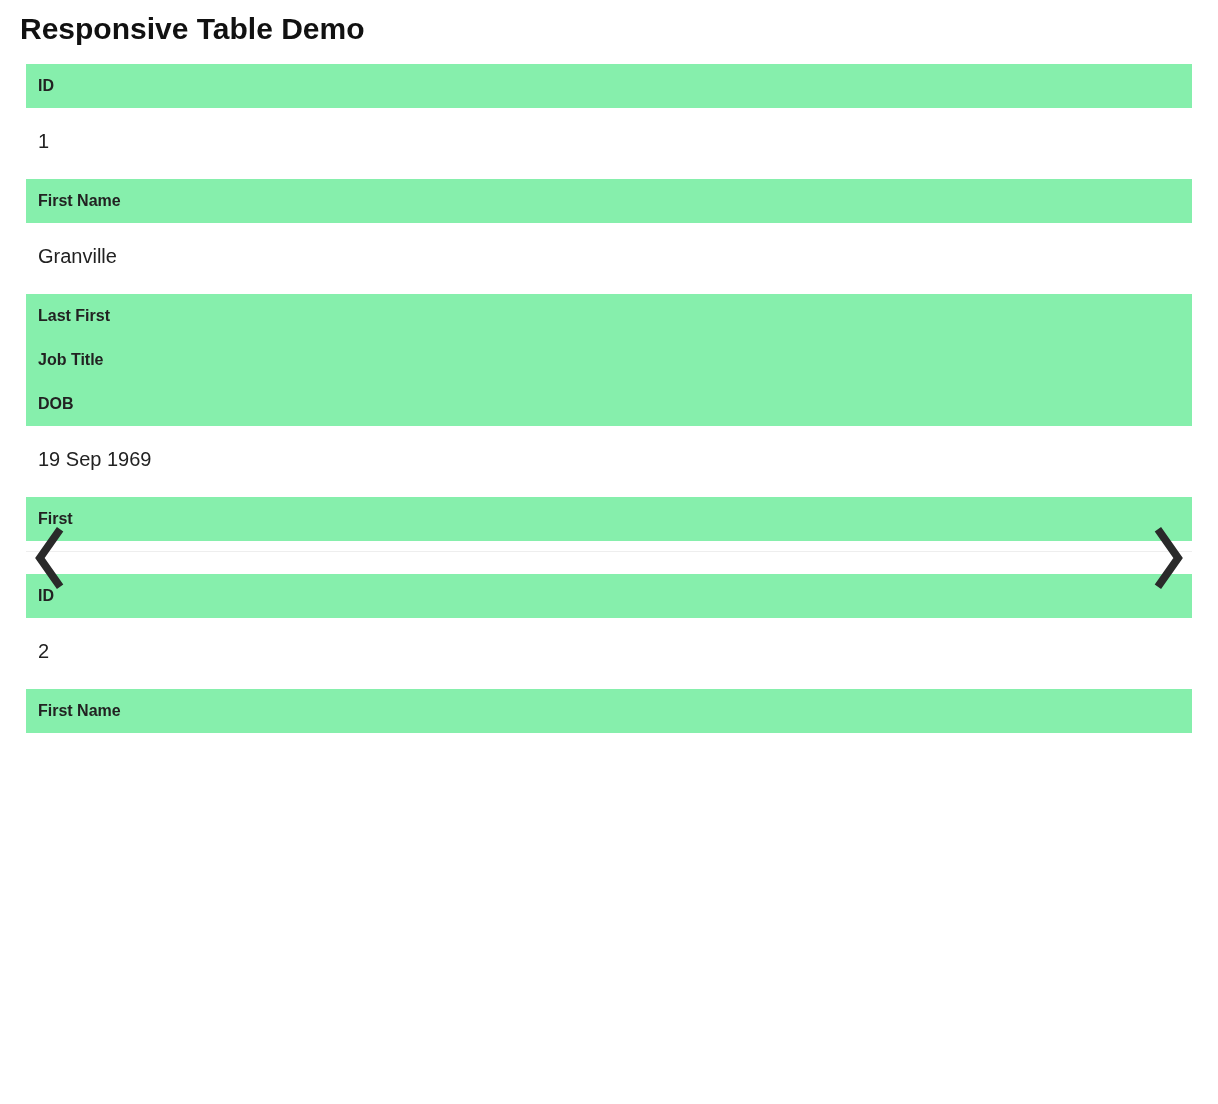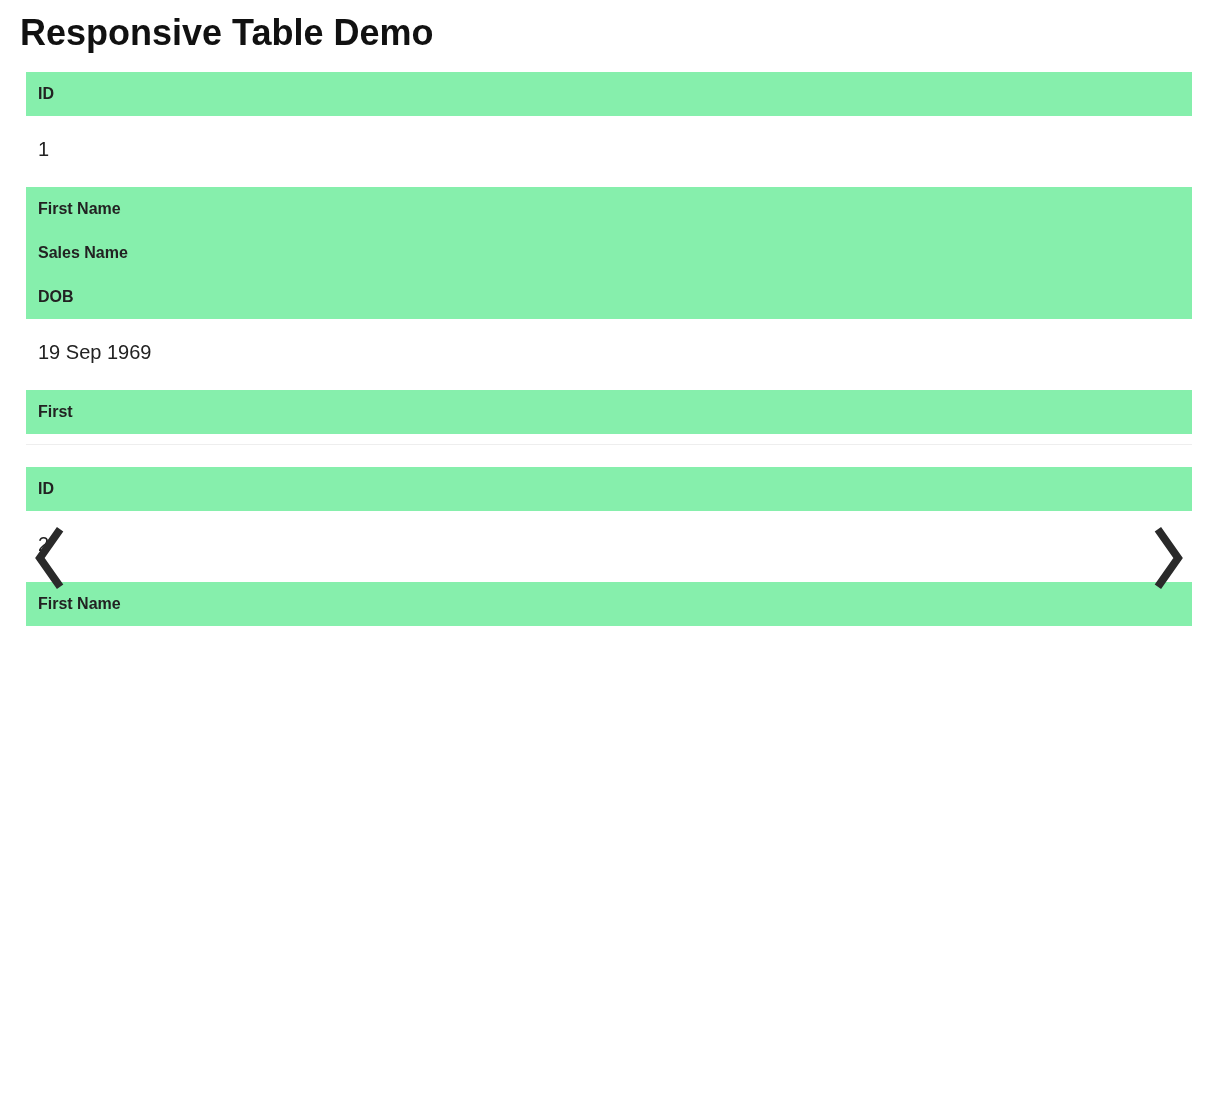--- a/index.html
+++ b/index.html
@@ -9,21 +9,21 @@
     }
     body {
       font-family: "Lucida Grande", "Lucida Sans Unicode", Verdana, Arial, sans-serif;
       background: #fff;
       color: #222;
       padding: 12px 20px;
       width: 1218px;
       position: relative;
     }
     h1 {
-      font-size: 36px;
+      font-size: 30px;
       font-weight: 700;
       margin-bottom: 18px;
       color: #111;
     }
     .record {
       border-bottom: 1px solid #eee;
       padding-bottom: 10px;
       margin-bottom: 22px;
     }
     .label {
@@ -75,23 +75,25 @@
 
 <h1>Responsive Table Demo</h1>
 
 <div class="container">
 
   <div class="record">
     <div class="label">ID</div>
     <div class="value">1</div>
 
     <div class="label">First Name</div>
+    <div class="value">Granville</div>
 
-    <div class="label">Sales Name</div>
+    <div class="label">Last First</div>
 
+    <div class="label">Job Title</div>
 
     <div class="label">DOB</div>
     <div class="value">19 Sep 1969</div>
 
     <div class="label">First</div>
   </div>
 
   <div class="record" style="border-bottom:none;margin-bottom:0;">
     <div class="label">ID</div>
     <div class="value">2</div>

